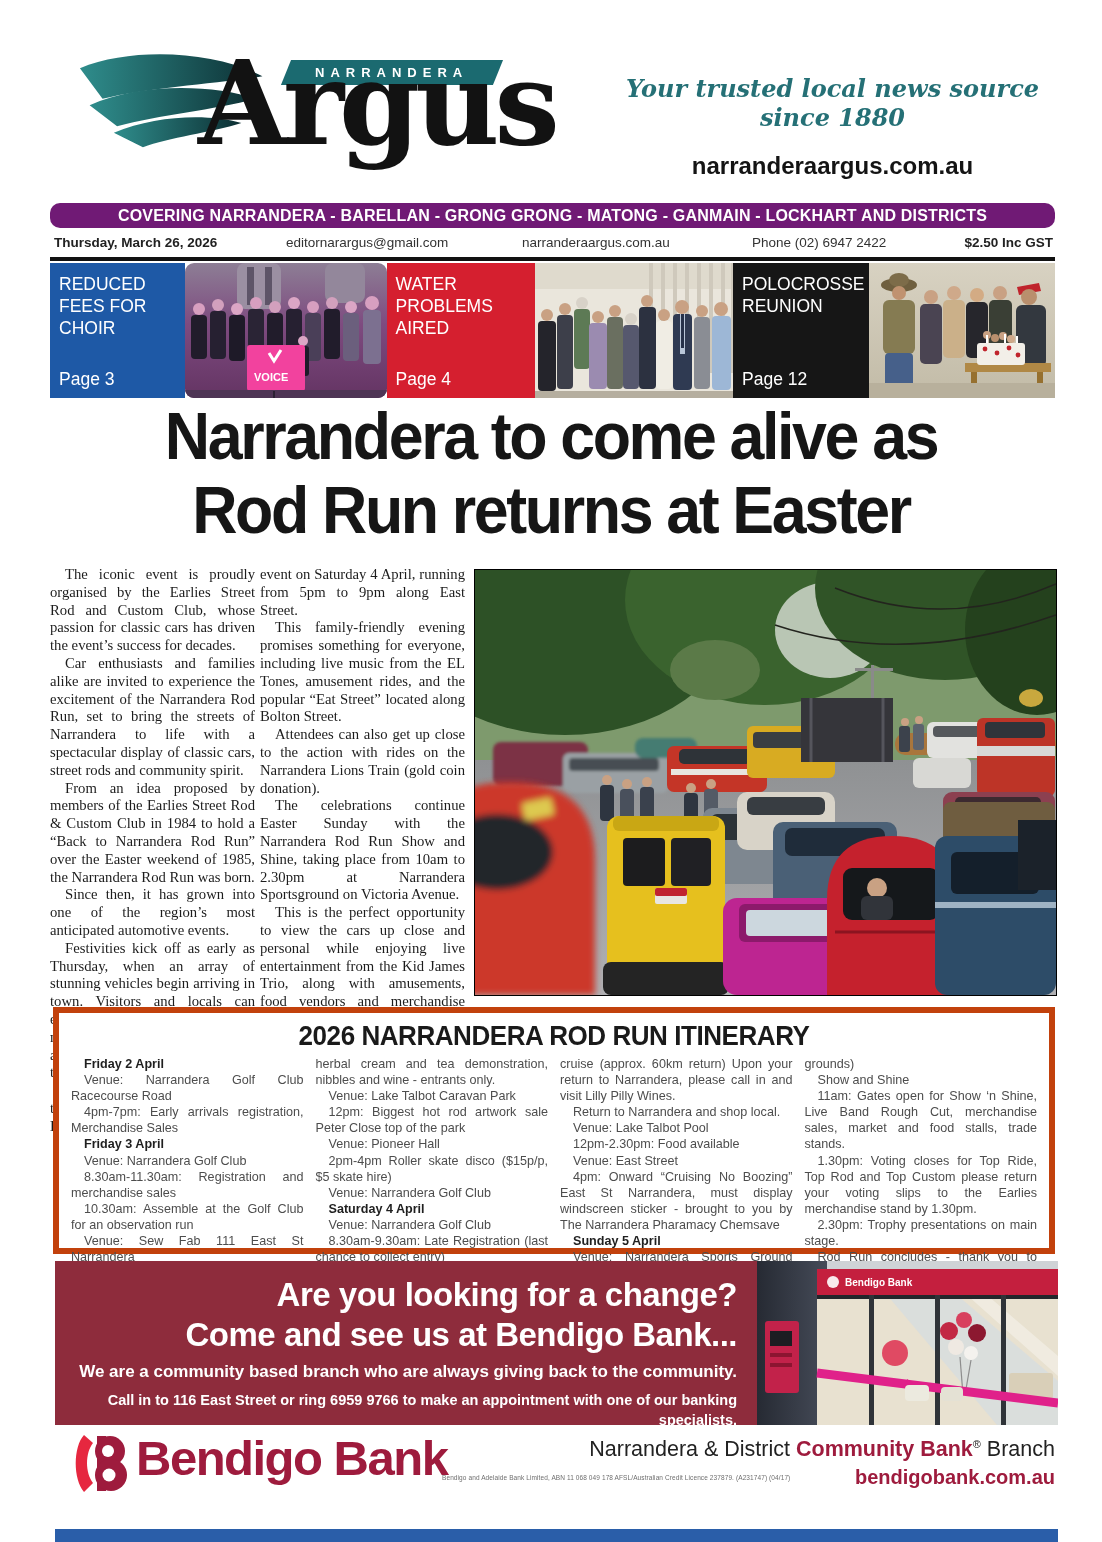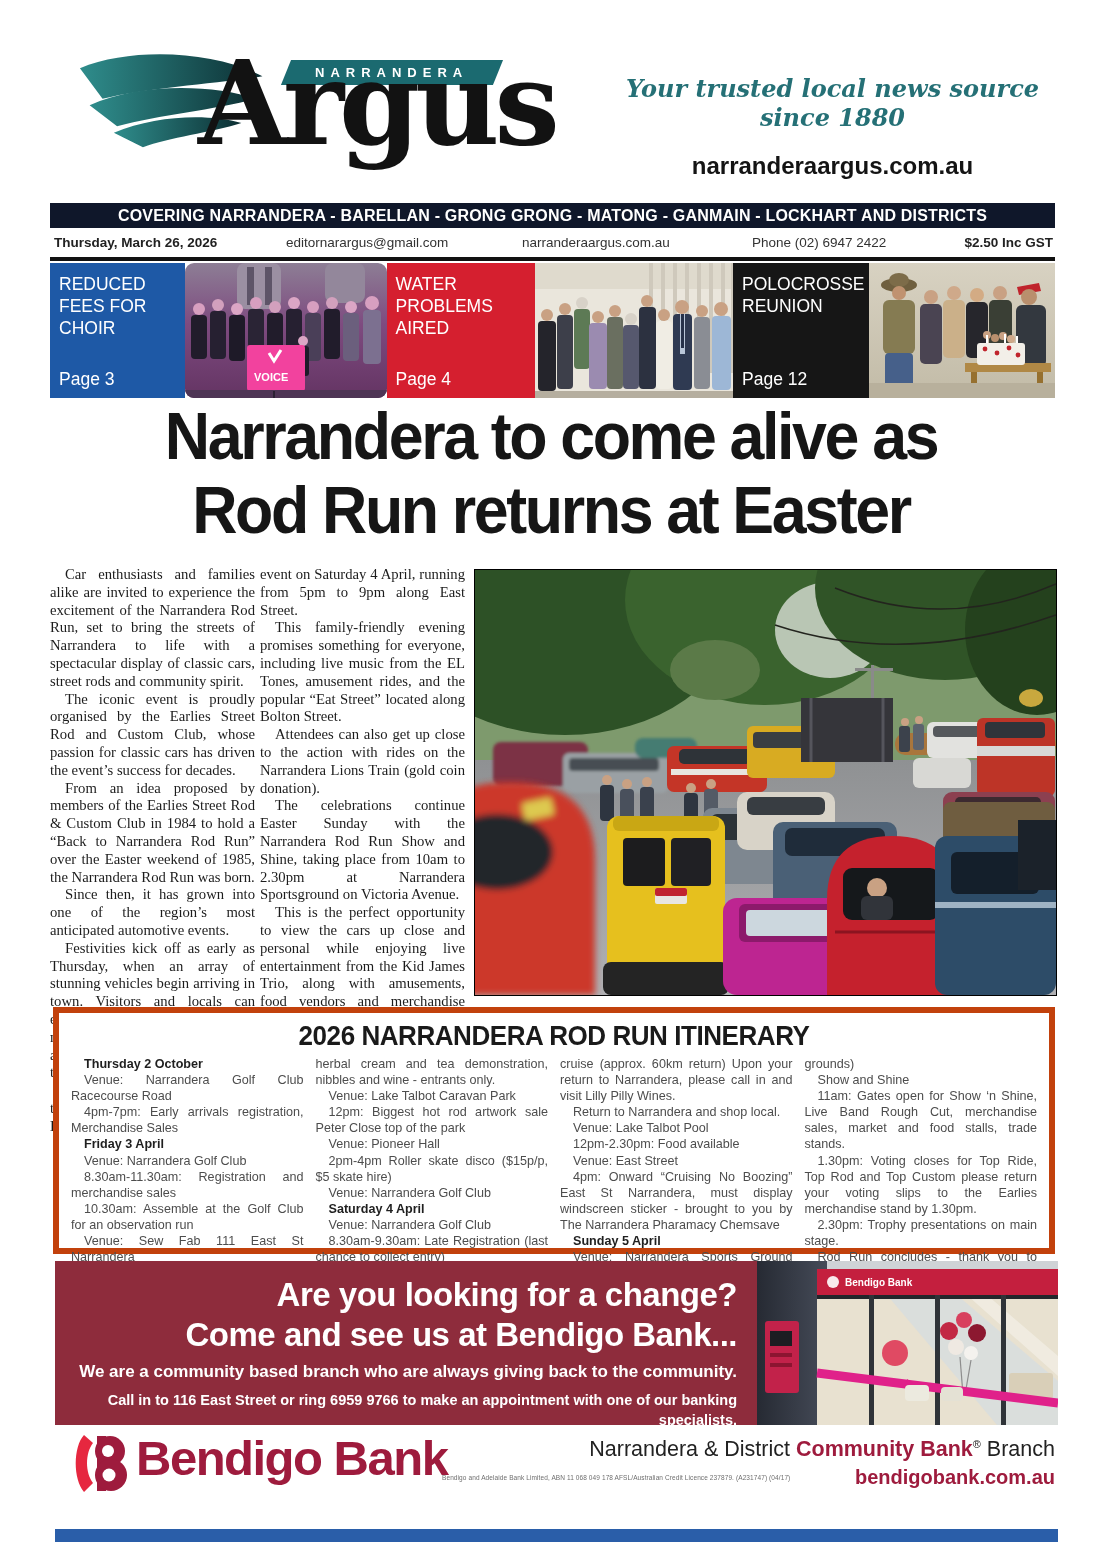--- a/index.html
+++ b/index.html
@@ -107,21 +107,21 @@
       <span>NARRANDERA</span>
     </div>
     <div class="argus-title">Argus</div>
     <div class="tagline">
       <div>Your trusted local news source</div>
       <div>since 1880</div>
     </div>
     <div class="mast-site">narranderaargus.com.au</div>
   </div>
 
-  <div class="covering" style="background: #0f172a;">COVERING NARRANDERA - BARELLAN - GRONG GRONG - MATONG - GANMAIN - LOCKHART AND DISTRICTS</div>
+  <div class="covering" style="background: #701a75; border-radius: 10px;">COVERING NARRANDERA - BARELLAN - GRONG GRONG - MATONG - GANMAIN - LOCKHART AND DISTRICTS</div>
   <div class="dateline">
     <span class="dl dl-date">Thursday, March 26, 2026</span>
     <span class="dl dl-email">editornarargus@gmail.com</span>
     <span class="dl dl-web">narranderaargus.com.au</span>
     <span class="dl dl-phone">Phone (02) 6947 2422</span>
     <span class="dl dl-price">$2.50 Inc GST</span>
   </div>
   <div class="black-rule"></div>
 
   <div class="teasers">
@@ -277,22 +277,22 @@
       </svg>
     </div>
   </div>
 
   <h1 class="headline" style="margin:0;">
     <div>Narrandera to come alive as</div>
     <div>Rod Run returns at Easter</div>
   </h1>
 
   <div class="article-col col1">
+      <p>The iconic event is proudly organised by the Earlies Street Rod and Custom Club, whose passion for classic cars has driven the event’s success for decades.</p>
       <p>Car enthusiasts and families alike are invited to experience the excitement of the Narrandera Rod Run, set to bring the streets of Narrandera to life with a spectacular display of classic cars, street rods and community spirit.</p>
-      <p>The iconic event is proudly organised by the Earlies Street Rod and Custom Club, whose passion for classic cars has driven the event’s success for decades.</p>
       <p>From an idea proposed by members of the Earlies Street Rod &amp; Custom Club in 1984 to hold a “Back to Narrandera Rod Run” over the Easter weekend of 1985, the Narrandera Rod Run was born.</p>
       <p>Since then, it has grown into one of the region’s most anticipated automotive events.</p>
       <p>Festivities kick off as early as Thursday, when an array of stunning vehicles begin arriving in town. Visitors and locals can enjoy spotting these impressive machines throughout Narrandera and the surrounding area across the entire weekend.</p>
       <p>A highlight of the program is the much-loved “Cruising No Boozin”</p>
     </div>
   <div class="article-col col2 cont">
       <p>event on Saturday 4 April, running from 5pm to 9pm along East Street.</p>
       <p>This family-friendly evening promises something for everyone, including live music from the EL Tones, amusement rides, and the popular “Eat Street” located along Bolton Street.</p>
       <p>Attendees can also get up close to the action with rides on the Narrandera Lions Train (gold coin donation).</p>
       <p>The celebrations continue Easter Sunday with the Narrandera Rod Run Show and Shine, taking place from 10am to 2.30pm at Narrandera Sportsground on Victoria Avenue.</p>
@@ -406,21 +406,21 @@
         <rect x="460" y="332" width="121" height="6" fill="#9fb3c4"></rect>
       </g>
       <rect x="543" y="250" width="38" height="70" fill="#1b222a"></rect>
     </svg>
   </div>
 
   <div class="itinerary">
     <div class="it-title">2026 NARRANDERA ROD RUN ITINERARY</div>
     <div class="it-cols">
       <div class="it-col">
-          <p class="b">Thursday 2 October</p>
+          <p class="b">Friday 2 April</p>
           <p>Venue: Narrandera Golf Club Racecourse Road</p>
           <p>4pm-7pm: Early arrivals registration, Merchandise Sales</p>
           <p class="b">Friday 3 April</p>
           <p>Venue: Narrandera Golf Club</p>
           <p>8.30am-11.30am: Registration and merchandise sales</p>
           <p>10.30am: Assemble at the Golf Club for an observation run</p>
           <p>Venue: Sew Fab 111 East St Narrandera</p>
           <p>2pm-4pm: Ladies afternoon at Sew Fab- Sewing demonstration, project making,</p>
         </div>
       <div class="it-col">

